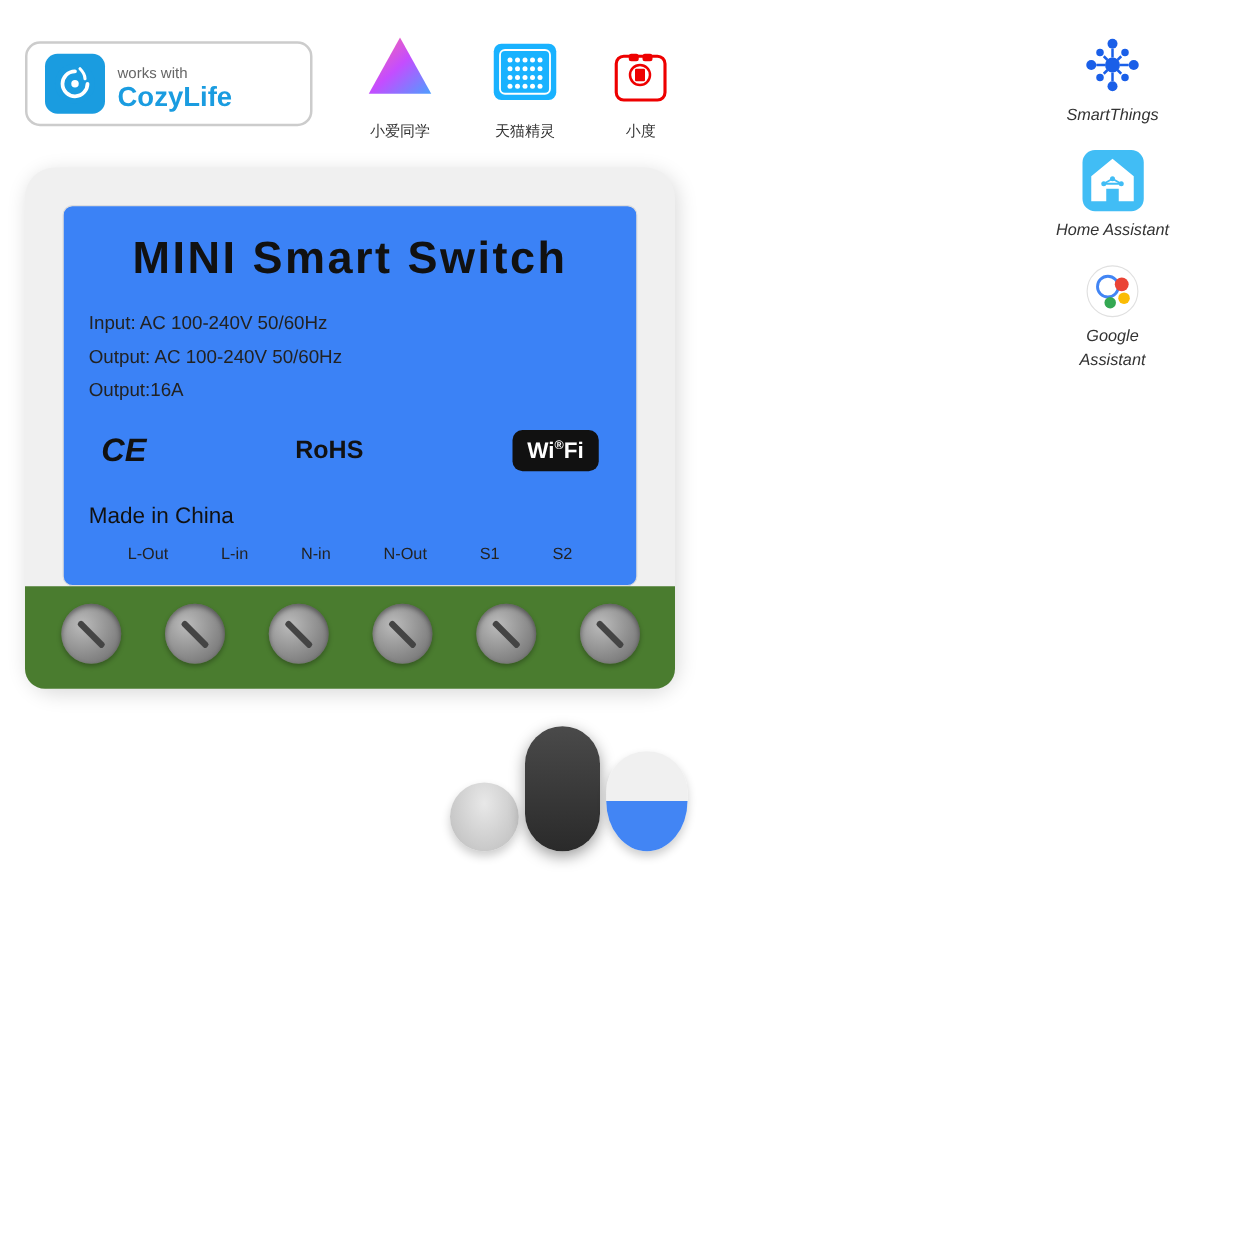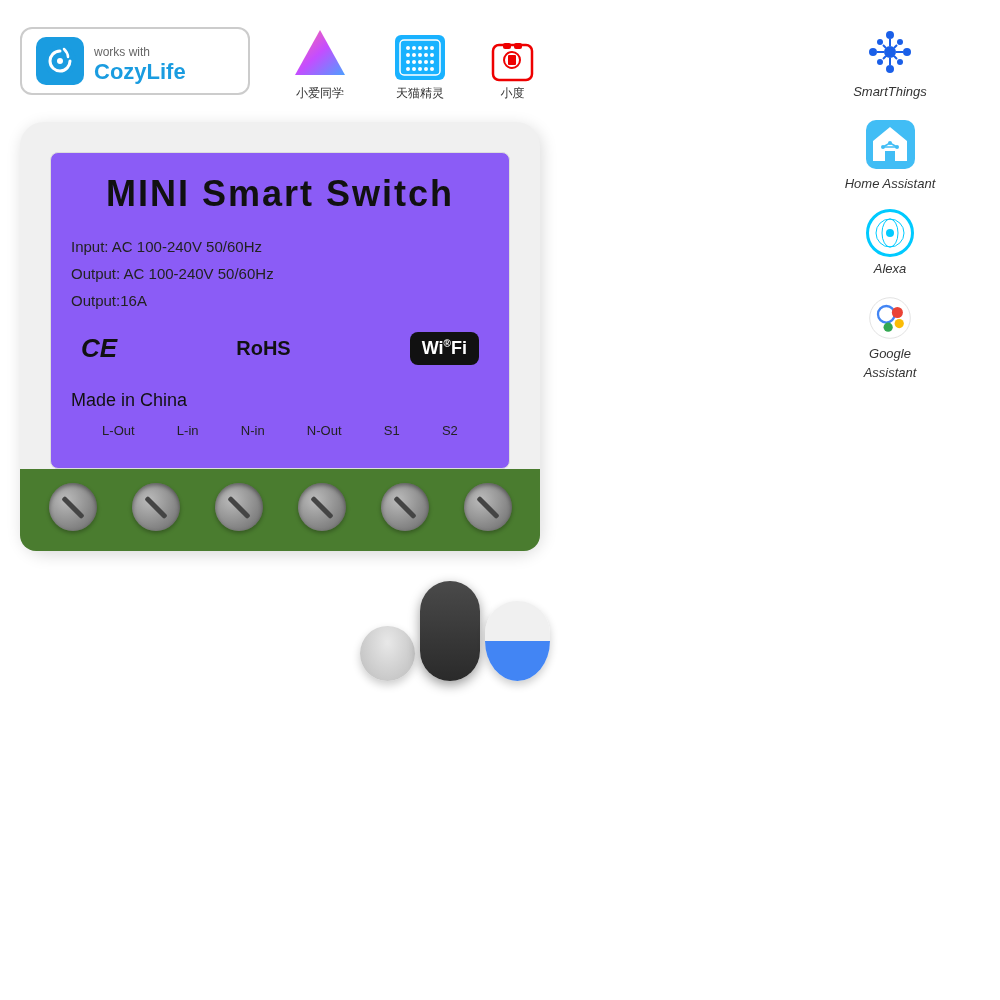--- a/index.html
+++ b/index.html
@@ -73,43 +73,43 @@
       gap: 40px;
       align-items: flex-end;
       padding-left: 40px;
       margin-top: 5px;
     }
 
     .assistant-item {
       display: flex;
       flex-direction: column;
       align-items: center;
-      gap: 0;
+      gap: 12px;
     }
     .assistant-label {
       font-size: 12px;
       color: #333;
       text-align: center;
     }
 
     
     .device-container {
       margin-top: 10px;
       width: 520px;
       background: #f0f0f0;
       border-radius: 24px;
       padding: 30px 30px 0 30px;
       box-shadow: 2px 4px 16px rgba(0,0,0,0.15);
       position: relative;
     }
 
     .device-label-area {
-      background: #8b5cf6;
+      background: #3b82f6;
       border-radius: 8px;
-      padding: 20px 20px 24px 20px;
+      padding: 20px 20px 12px 20px;
       border: 1px solid #ddd;
       margin-bottom: 0;
     }
 
     .device-title {
       font-size: 36px;
       font-weight: bold;
       color: #111;
       text-align: center;
       letter-spacing: 2px;
@@ -499,30 +499,20 @@
         <circle cx="20" cy="30" r="2" fill="#41bdf5"></circle>
         <circle cx="27" cy="26" r="2" fill="#41bdf5"></circle>
         <circle cx="34" cy="30" r="2" fill="#41bdf5"></circle>
         <line x1="20" y1="30" x2="27" y2="26" stroke="#41bdf5" stroke-width="1.5"></line>
         <line x1="27" y1="26" x2="34" y2="30" stroke="#41bdf5" stroke-width="1.5"></line>
         <line x1="20" y1="30" x2="34" y2="30" stroke="#41bdf5" stroke-width="1.5"></line>
       </svg>
       <span class="platform-name">Home Assistant</span>
     </div>
 
-    <div class="platform-item">
-      <div class="icon-alexa">
-        <svg width="36" height="36" viewBox="0 0 36 36">
-          <circle cx="18" cy="18" r="14" fill="none" stroke="#00caff" stroke-width="1"></circle>
-          <ellipse cx="18" cy="18" rx="8" ry="14" fill="none" stroke="#00caff" stroke-width="1"></ellipse>
-          <circle cx="18" cy="18" r="4" fill="#00caff"></circle>
-        </svg>
-      </div>
-      <span class="platform-name">Alexa</span>
-    </div>
 
     <div class="platform-item">
       <div class="icon-google">
         <svg width="52" height="52" viewBox="0 0 52 52">
           <circle cx="26" cy="26" r="22" fill="white" stroke="#e0e0e0" stroke-width="1"></circle>
 
           <circle cx="22" cy="22" r="9" fill="white" stroke="#4285f4" stroke-width="2.5"></circle>
           <circle cx="34" cy="20" r="6" fill="#ea4335"></circle>
           <circle cx="36" cy="32" r="5" fill="#fbbc05"></circle>
           <circle cx="24" cy="36" r="5" fill="#34a853"></circle>

